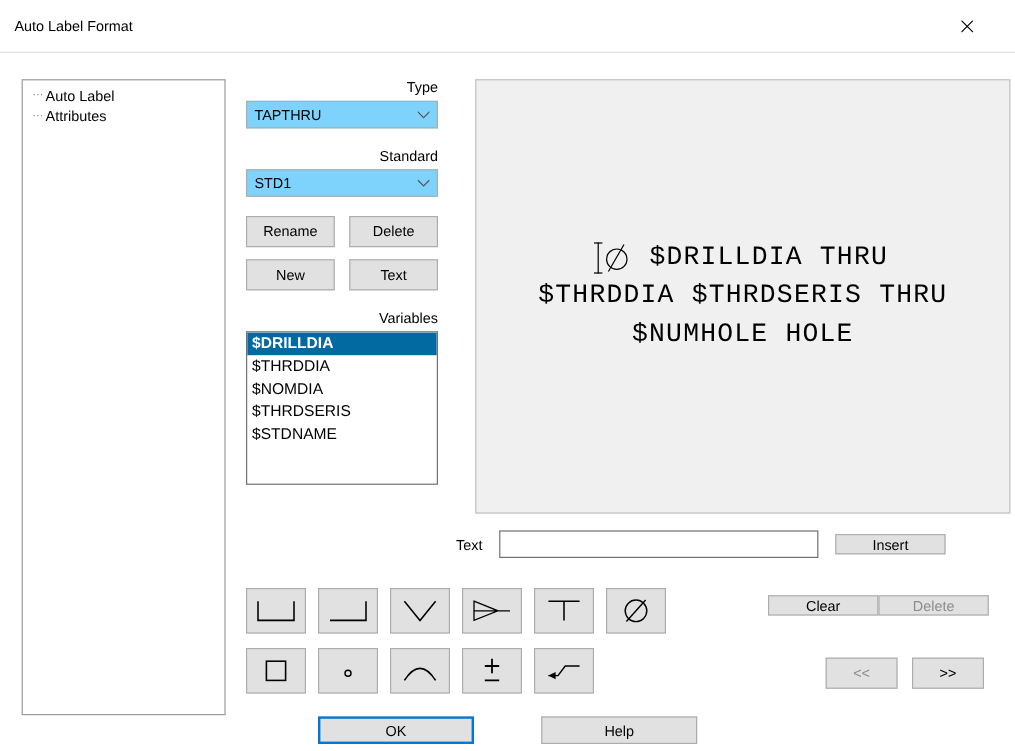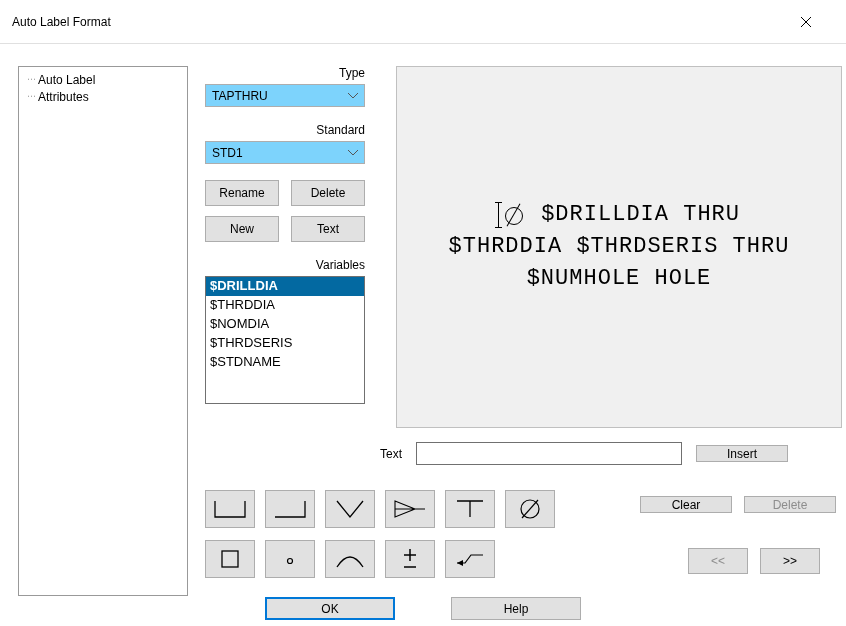--- a/index.html
+++ b/index.html
@@ -168,21 +168,21 @@
     height: 38px;
     background: #e1e1e1;
     border: 1px solid #adadad;
     display: flex;
     align-items: center;
     justify-content: center;
     cursor: default;
   }
   .sym-btn svg { width: 34px; height: 24px; }
 
-  .right-btns-1 { position:absolute; left: 640px; top: 452px; display:flex; gap:12px; }
+  .right-btns-1 { position:absolute; left: 640px; top: 452px; display:flex; }
   .right-btns-2 { position:absolute; left: 688px; top: 504px; display:flex; gap:12px; }
 
   .bottom-row {
     position: absolute;
     left: 0;
     right: 0;
     bottom: 18px;
     display: flex;
     justify-content: center;
     gap: 56px;

